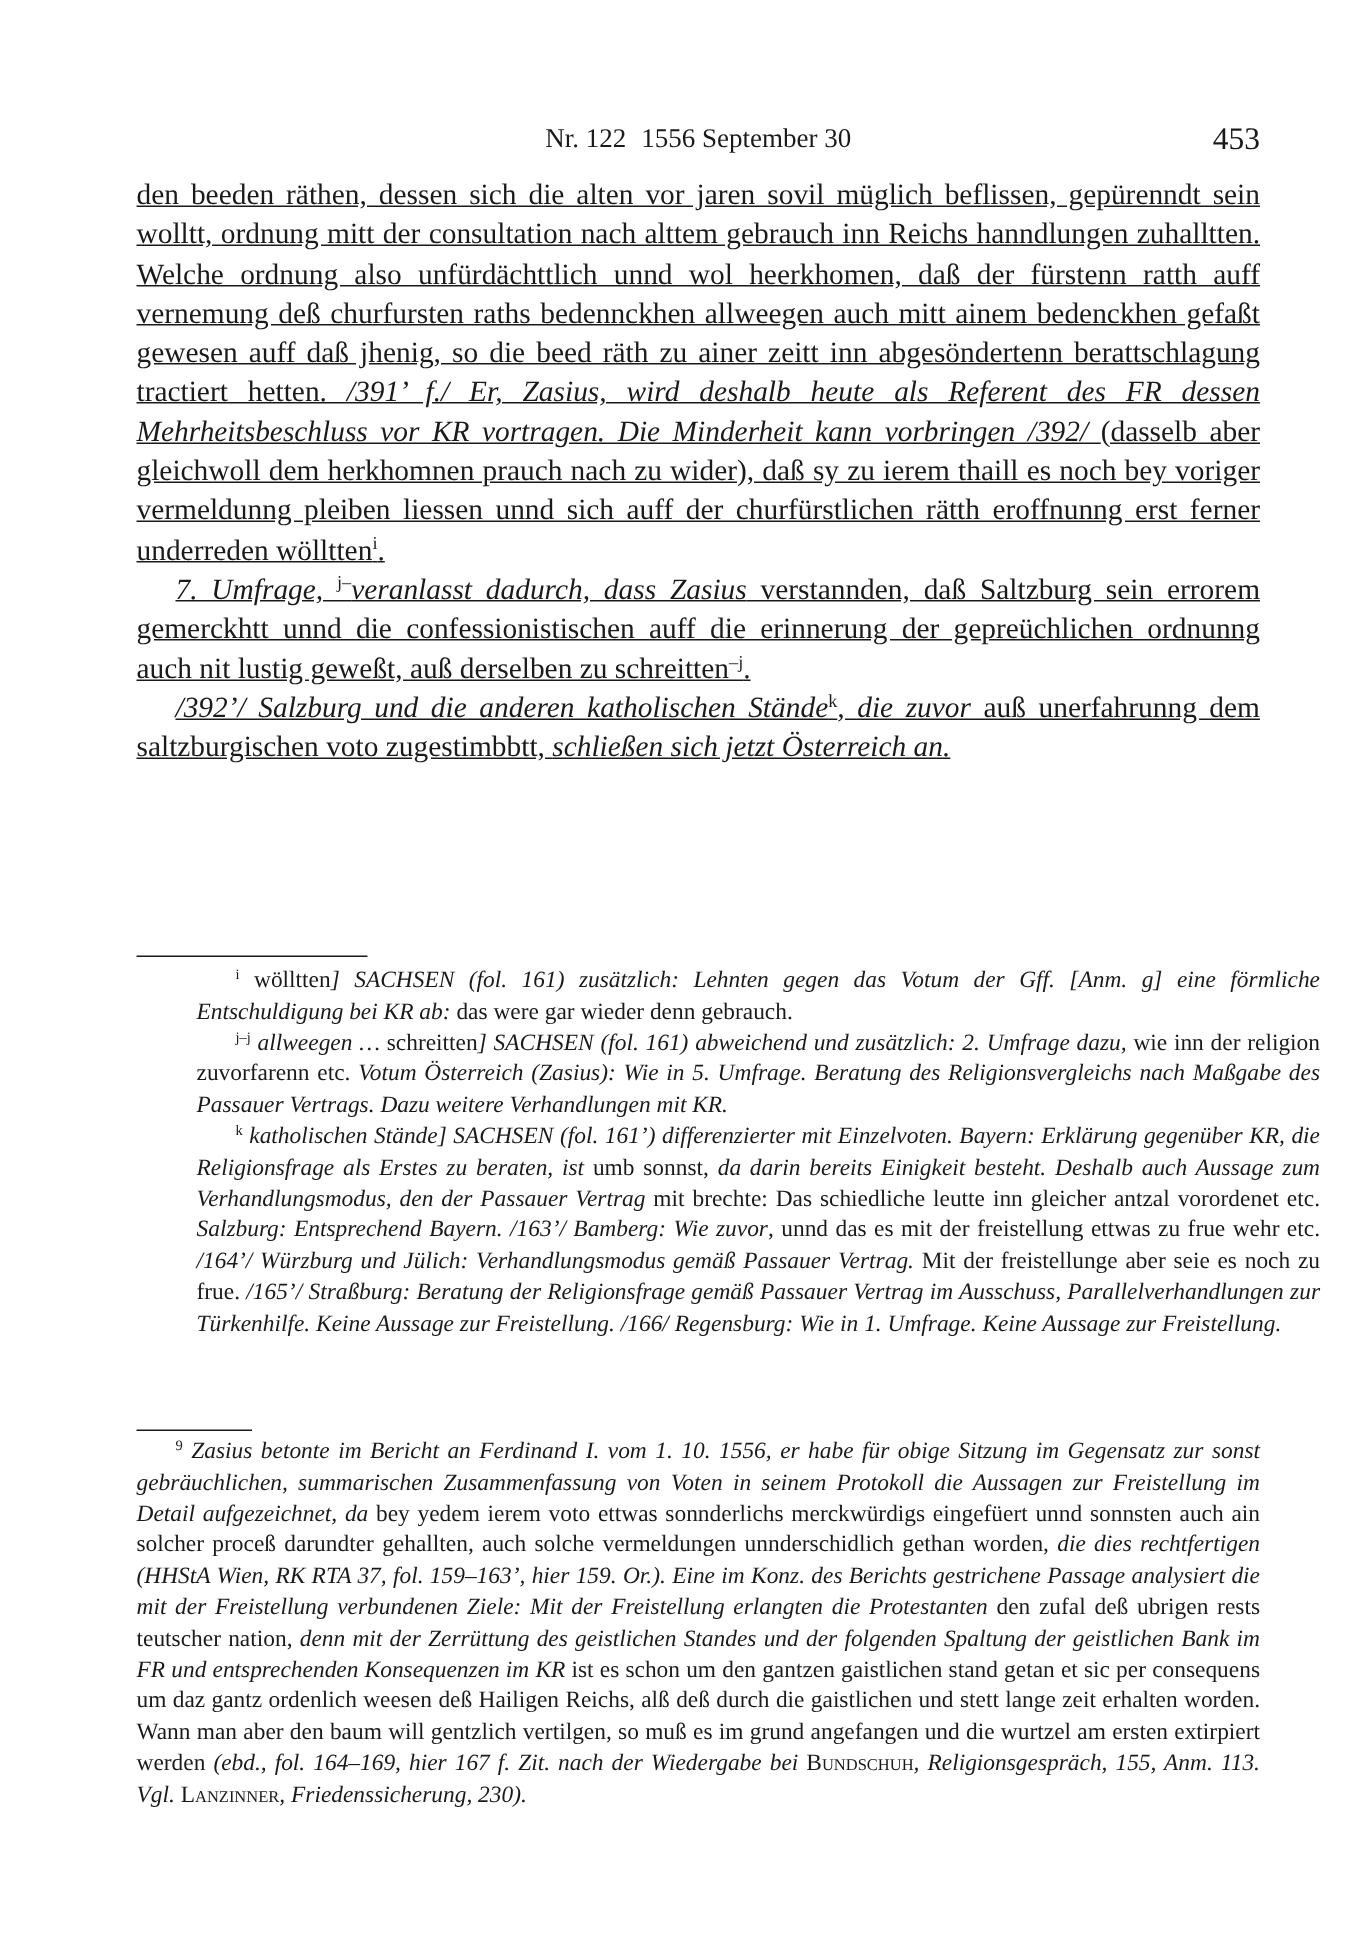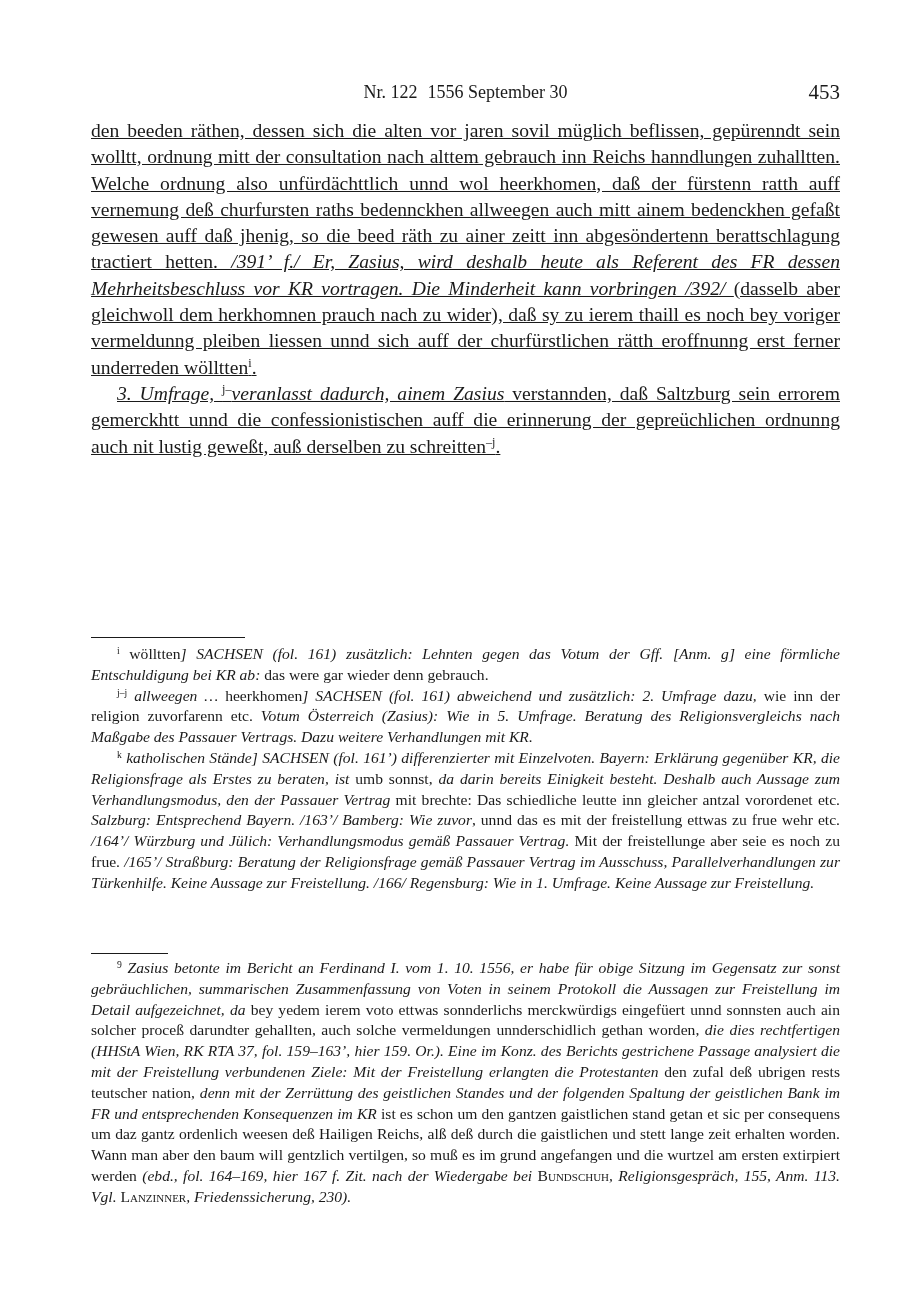--- a/index.html
+++ b/index.html
@@ -26,27 +26,28 @@
 
   <div class="header">
     <div class="running-head">
       <span>Nr. 122</span><span class="sp"></span><span>1556 September 30</span>
     </div>
     <div class="page-number">453</div>
   </div>
 
   <div class="body-text">
     <p><span>den beeden räthen, dessen sich die alten vor jaren sovil müglich beflissen, gepürenndt sein wolltt, ordnung mitt der consultation nach alttem gebrauch inn Reichs hanndlungen zuhalltten. Welche ordnung also unfürdächttlich unnd wol heerkhomen, daß der fürstenn ratth auff vernemung deß churfursten raths bedennckhen allweegen auch mitt ainem bedenckhen gefaßt gewesen auff daß jhenig, so die beed räth zu ainer zeitt inn abgesöndertenn berattschlagung tractiert hetten. </span><i>/391’ f./ Er, Zasius, wird deshalb heute als Referent des FR dessen Mehrheitsbeschluss vor KR vortragen. Die Minderheit kann vorbringen /392/ </i><span>(dasselb aber gleichwoll dem herkhomnen prauch nach zu wider), daß sy zu ierem thaill es noch bey voriger vermeldunng pleiben liessen unnd sich auff der churfürstlichen rätth eroffnunng erst ferner underreden wölltten</span><sup>i</sup><span>.</span></p>
-    <p class="indent"><i>3. Umfrage, </i><sup>j–</sup><i>veranlasst dadurch, ainem Zasius</i><span> verstannden, daß Saltzburg sein errorem gemerckhtt unnd die confessionistischen auff die erinnerung der ge­preüchlichen ordnunng auch nit lustig geweßt, auß derselben zu schreitten</span><sup>–j</sup><span>.</span></p>
+    <p class="indent"><i>7. Umfrage, </i><sup>j–</sup><i>veranlasst dadurch, dass Zasius</i><span> verstannden, daß Saltzburg sein errorem gemerckhtt unnd die confessionistischen auff die erinnerung der ge­preüchlichen ordnunng auch nit lustig geweßt, auß derselben zu schreitten</span><sup>–j</sup><span>.</span></p>
+    <p class="indent"><i>/392’/ Salzburg und die anderen katholischen Stände</i><sup>k</sup><i>, die zuvor</i><span> auß uner­fahrunng dem saltzburgischen voto zugestimbbtt, </span><i>schließen sich jetzt Österreich an.</i></p>
   </div>
 
   <div class="fn-rule" style="top:637px; width:154px;"></div>
-  <div class="fn-block" style="top:644px;">
+  <div class="fn-block" style="top:644px;margin-left:40px;">
     <p><sup>i</sup> <span>wölltten</span><i>] SACHSEN (fol. 161) zusätzlich: Lehnten gegen das Votum der Gff. [Anm. g] eine förmliche Entschuldigung bei KR ab:</i><span> das were gar wieder denn gebrauch.</span></p>
-    <p><sup>j–j</sup> <i>allweegen … </i><span>heerkhomen</span><i>] SACHSEN (fol. 161) abweichend und zusätzlich: 2. Umfrage dazu,</i><span> wie inn der religion zuvorfarenn etc. </span><i>Votum Österreich (Zasius): Wie in 5. Umfrage. Beratung des Religionsvergleichs nach Maßgabe des Passauer Vertrags. Dazu weitere Verhandlungen mit KR.</i></p>
+    <p><sup>j–j</sup> <i>allweegen … </i><span>schreitten</span><i>] SACHSEN (fol. 161) abweichend und zusätzlich: 2. Umfrage dazu,</i><span> wie inn der religion zuvorfarenn etc. </span><i>Votum Österreich (Zasius): Wie in 5. Umfrage. Beratung des Religionsvergleichs nach Maßgabe des Passauer Vertrags. Dazu weitere Verhandlungen mit KR.</i></p>
     <p><sup>k</sup> <i>katholischen Stände] SACHSEN (fol. 161’) differenzierter mit Einzelvoten. Bayern: Erklärung gegenüber KR, die Religionsfrage als Erstes zu beraten, ist</i><span> umb sonnst, </span><i>da darin bereits Einigkeit besteht. Deshalb auch Aussage zum Verhandlungsmodus, den der Passauer Vertrag</i><span> mit brechte: Das schiedliche leutte inn gleicher antzal vorordenet etc. </span><i>Salzburg: Entsprechend Bayern. /163’/ Bamberg: Wie zuvor</i><span>, unnd das es mit der freistellung ettwas zu frue wehr etc. </span><i>/164’/ Würzburg und Jülich: Verhandlungsmodus gemäß Passauer Vertrag.</i><span> Mit der freistellunge aber seie es noch zu frue. </span><i>/165’/ Straßburg: Beratung der Religionsfrage gemäß Passauer Vertrag im Ausschuss, Parallelverhandlungen zur Türkenhilfe. Keine Aussage zur Freistellung. /166/ Regensburg: Wie in 1. Umfrage. Keine Aussage zur Freistellung.</i></p>
   </div>
 
   <div class="fn-rule" style="top:953px; width:77px;"></div>
   <div class="fn-block" style="top:958px;">
     <p><sup>9</sup> <i>Zasius betonte im Bericht an Ferdinand I. vom 1. 10. 1556, er habe für obige Sitzung im Gegensatz zur sonst gebräuchlichen, summarischen Zusammenfassung von Voten in seinem Protokoll die Aussagen zur Freistellung im Detail aufgezeichnet, da</i><span> bey yedem ierem voto ettwas sonnderlichs merckwürdigs eingefüert unnd sonnsten auch ain solcher proceß darundter gehallten, auch solche vermeldungen unnderschidlich gethan worden, </span><i>die dies rechtfertigen (HHStA Wien, RK RTA 37, fol. 159–163’, hier 159. Or.). Eine im Konz. des Berichts gestrichene Passage analysiert die mit der Freistellung verbundenen Ziele: Mit der Freistellung erlangten die Protestanten</i><span> den zufal deß ubrigen rests teutscher nation, </span><i>denn mit der Zerrüttung des geistlichen Standes und der folgenden Spaltung der geistlichen Bank im FR und entsprechenden Konsequenzen im KR</i><span> ist es schon um den gantzen gaistlichen stand getan et sic per consequens um daz gantz ordenlich weesen deß Hailigen Reichs, alß deß durch die gaistlichen und stett lange zeit erhalten worden. Wann man aber den baum will gentzlich vertilgen, so muß es im grund angefangen und die wurtzel am ersten extirpiert werden </span><i>(ebd., fol. 164–169, hier 167 f. Zit. nach der Wiedergabe bei </i><span class="sc">Bundschuh</span><i>, Religionsgespräch, 155, Anm. 113. Vgl. </i><span class="sc">Lanzinner</span><i>, Friedenssicherung, 230).</i></p>
   </div>
 
 </div>
 

